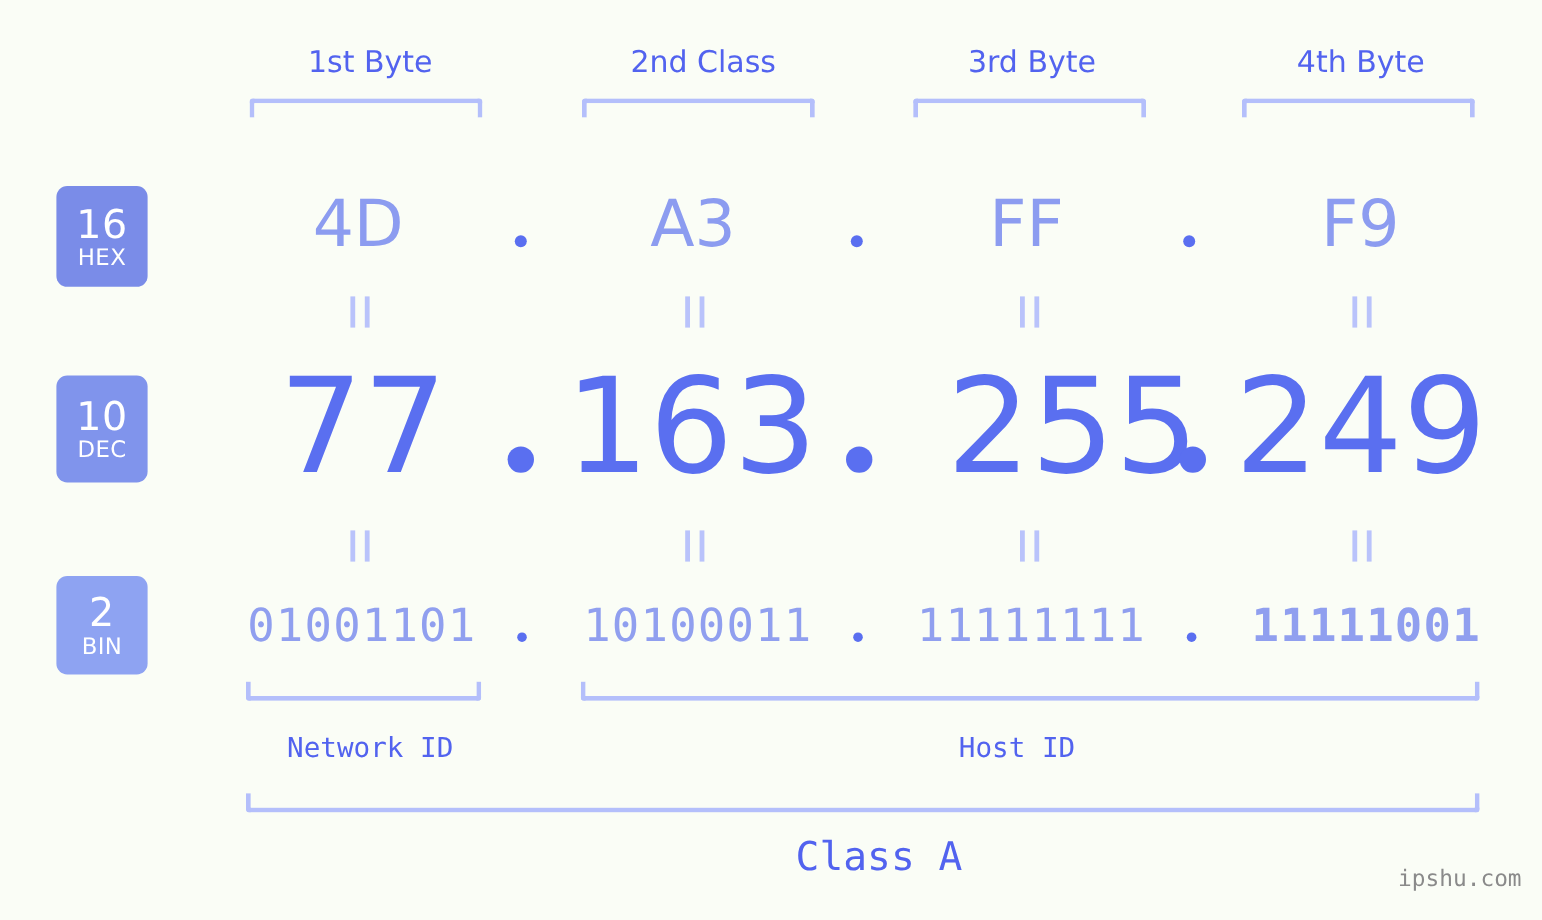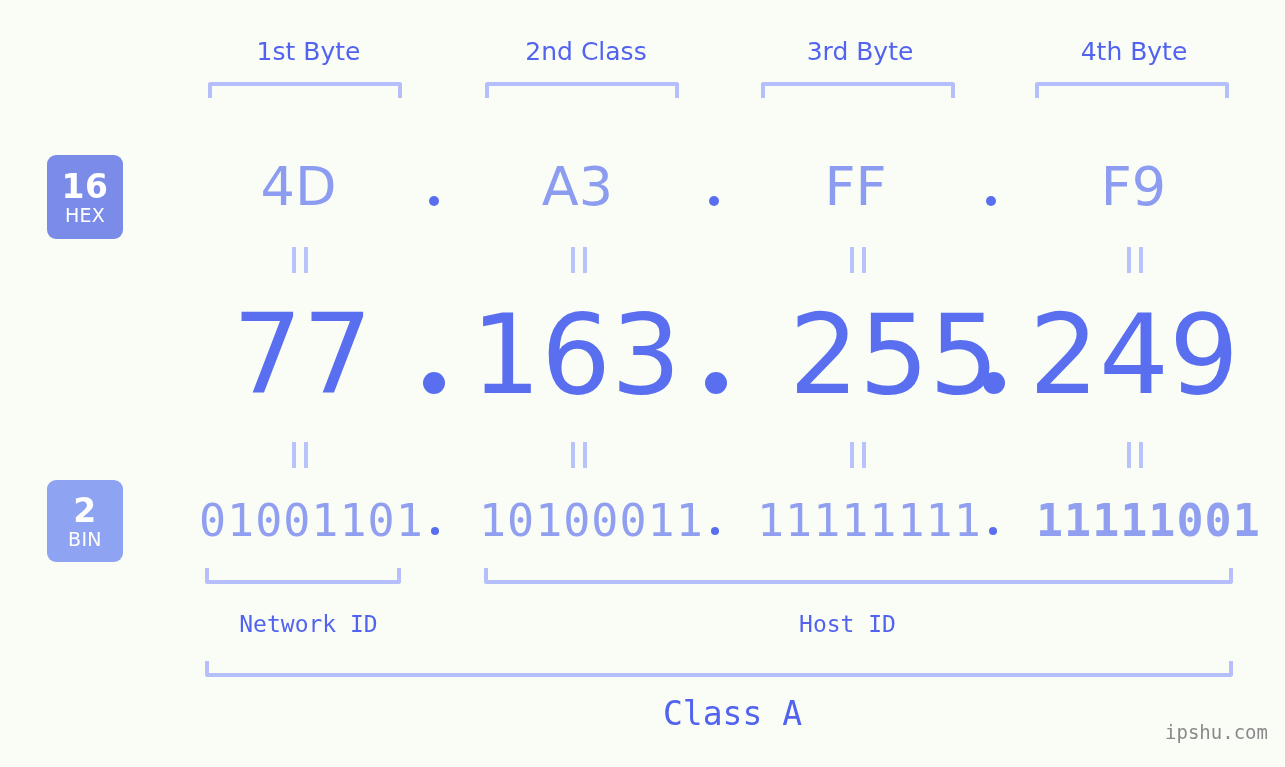--- a/index.html
+++ b/index.html
@@ -30,21 +30,21 @@
     text-align: center;
     display: flex;
     flex-direction: column;
     align-items: center;
     justify-content: center;
     line-height: 1;
     user-select: none;
   }
   .badge .badge-num {
     font-size: 33px;
-    font-weight: 700;
+    font-weight: 400;
     letter-spacing: 0.5px;
   }
   .badge .badge-name {
     font-size: 19px;
     font-weight: 400;
     margin-top: 3px;
     letter-spacing: 0.3px;
   }
 
   #badge-hex { top: 155px; height: 84px; background: #7a8ce8; }
@@ -102,21 +102,21 @@
     font-size: 110px;
     color: #5a6ff0;
     font-family: "DejaVu Sans", sans-serif;
   }
 
   
   .bin-val {
     top: 494px;
     height: 54px;
     line-height: 54px;
-    font-size: 45px;
+    font-size: 38px;
     color: #909fef;
     font-family: "DejaVu Sans Mono", monospace;
     letter-spacing: 1px;
   }
 
   
   .dot {
     position: absolute;
     border-radius: 50%;
     background: #5a6ff0;
@@ -181,20 +181,24 @@
   }
 </style>
 </head>
 <body>
 
 <div id="canvas">
 
   <div class="badge" id="badge-hex">
     <span class="badge-num">16</span>
     <span class="badge-name">HEX</span>
+  </div>
+  <div class="badge" id="badge-dec">
+    <span class="badge-num">10</span>
+    <span class="badge-name">DEC</span>
   </div>
   <div class="badge" id="badge-bin">
     <span class="badge-num">2</span>
     <span class="badge-name">BIN</span>
   </div>
 
   <div class="byte-header" style="left:205px; width:207px;">1st Byte</div>
   <div class="byte-header" style="left:484px; width:204px;">2nd Class</div>
   <div class="byte-header" style="left:760px; width:200px;">3rd Byte</div>
   <div class="byte-header" style="left:1034px; width:200px;">4th Byte</div>

